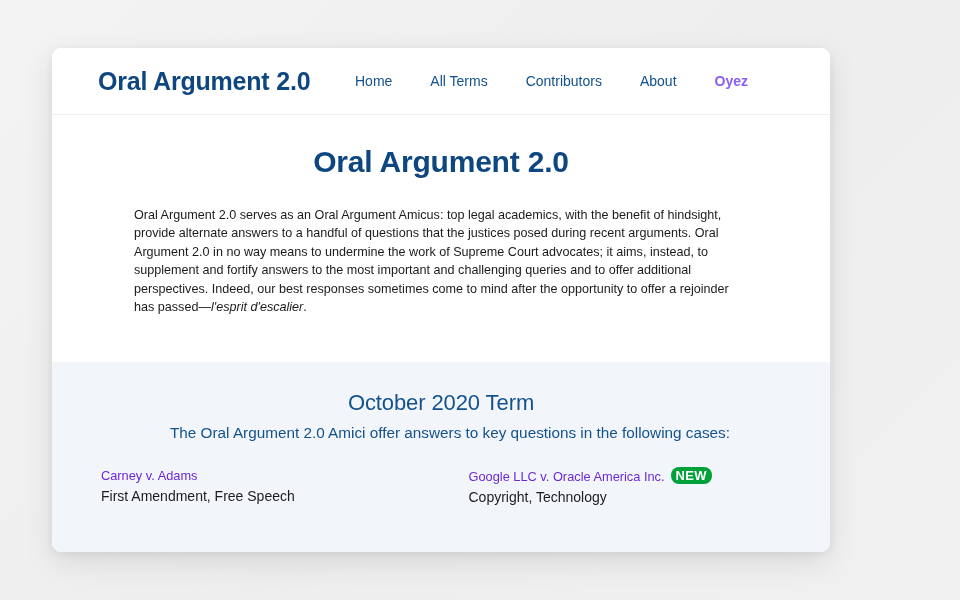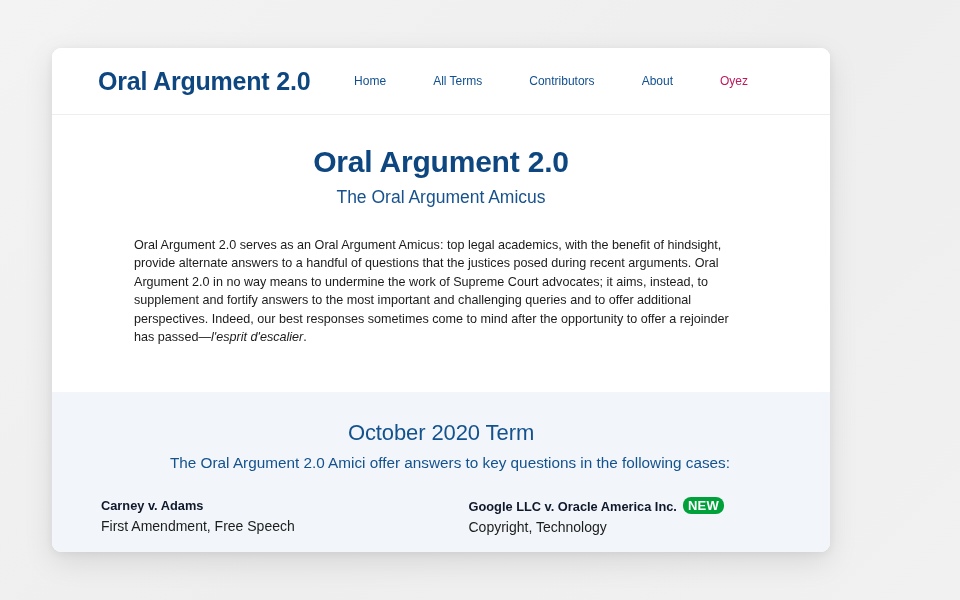--- a/index.html
+++ b/index.html
@@ -56,29 +56,28 @@
 
   .nav {
     margin-left: auto;
     display: flex;
     align-items: center;
     gap: 38px;
     padding-right: 36px;
   }
 
   .nav-link {
-    font-size: 12px;
+    font-size: 14px;
     color: #12508f;
     text-decoration: none;
     white-space: nowrap;
-    margin-left: 9px;
   }
   .nav-link.active {
-    font-weight: normal;
-    color: #be185d;
+    font-weight: bold;
+    color: #8b5cf6;
   }
 
   
   .hero {
     background: #ffffff;
     padding: 30px 0 46px 0;
     text-align: center;
   }
 
   .hero-title {
@@ -141,22 +140,22 @@
   .case-item { line-height: 1.25; }
 
   .case-title-row {
     display: flex;
     align-items: center;
     gap: 6px;
   }
 
   .case-title {
     font-size: 12.8px;
-    font-weight: bold;
-    color: #0f172a;
+    font-weight: normal;
+    color: #6d28d9;
     text-decoration: none;
     white-space: nowrap;
   }
 
   .badge-new {
     display: inline-block;
     background: #00a13a;
     color: #ffffff;
     font-size: 13px;
     font-weight: bold;
@@ -187,21 +186,20 @@
       <a class="nav-link" href="#">Home</a>
       <a class="nav-link" href="#">All Terms</a>
       <a class="nav-link" href="#">Contributors</a>
       <a class="nav-link" href="#">About</a>
       <a class="nav-link active" href="#">Oyez</a>
     </nav>
   </div>
 
   <section class="hero">
     <h1 class="hero-title">Oral Argument 2.0</h1>
-    <h2 class="hero-subtitle">The Oral Argument Amicus</h2>
     <p class="hero-body"><span>Oral Argument 2.0 serves as an Oral Argument Amicus: top legal academics, with the benefit of hindsight, provide alternate answers to a handful of questions that the justices posed during recent arguments. Oral Argument 2.0 in no way means to undermine the work of Supreme Court advocates; it aims, instead, to supplement and fortify answers to the most important and challenging queries and to offer additional perspectives. Indeed, our best responses sometimes come to mind after the opportunity to offer a rejoinder has passed—</span><i>l'esprit d'escalier</i><span>.</span></p>
   </section>
 
   <section class="term-section">
     <h2 class="term-title">October 2020 Term</h2>
     <p class="term-sub">The Oral Argument 2.0 Amici offer answers to key questions in the following cases:</p>
 
     <div class="case-grid">
 
       <div class="case-item">

